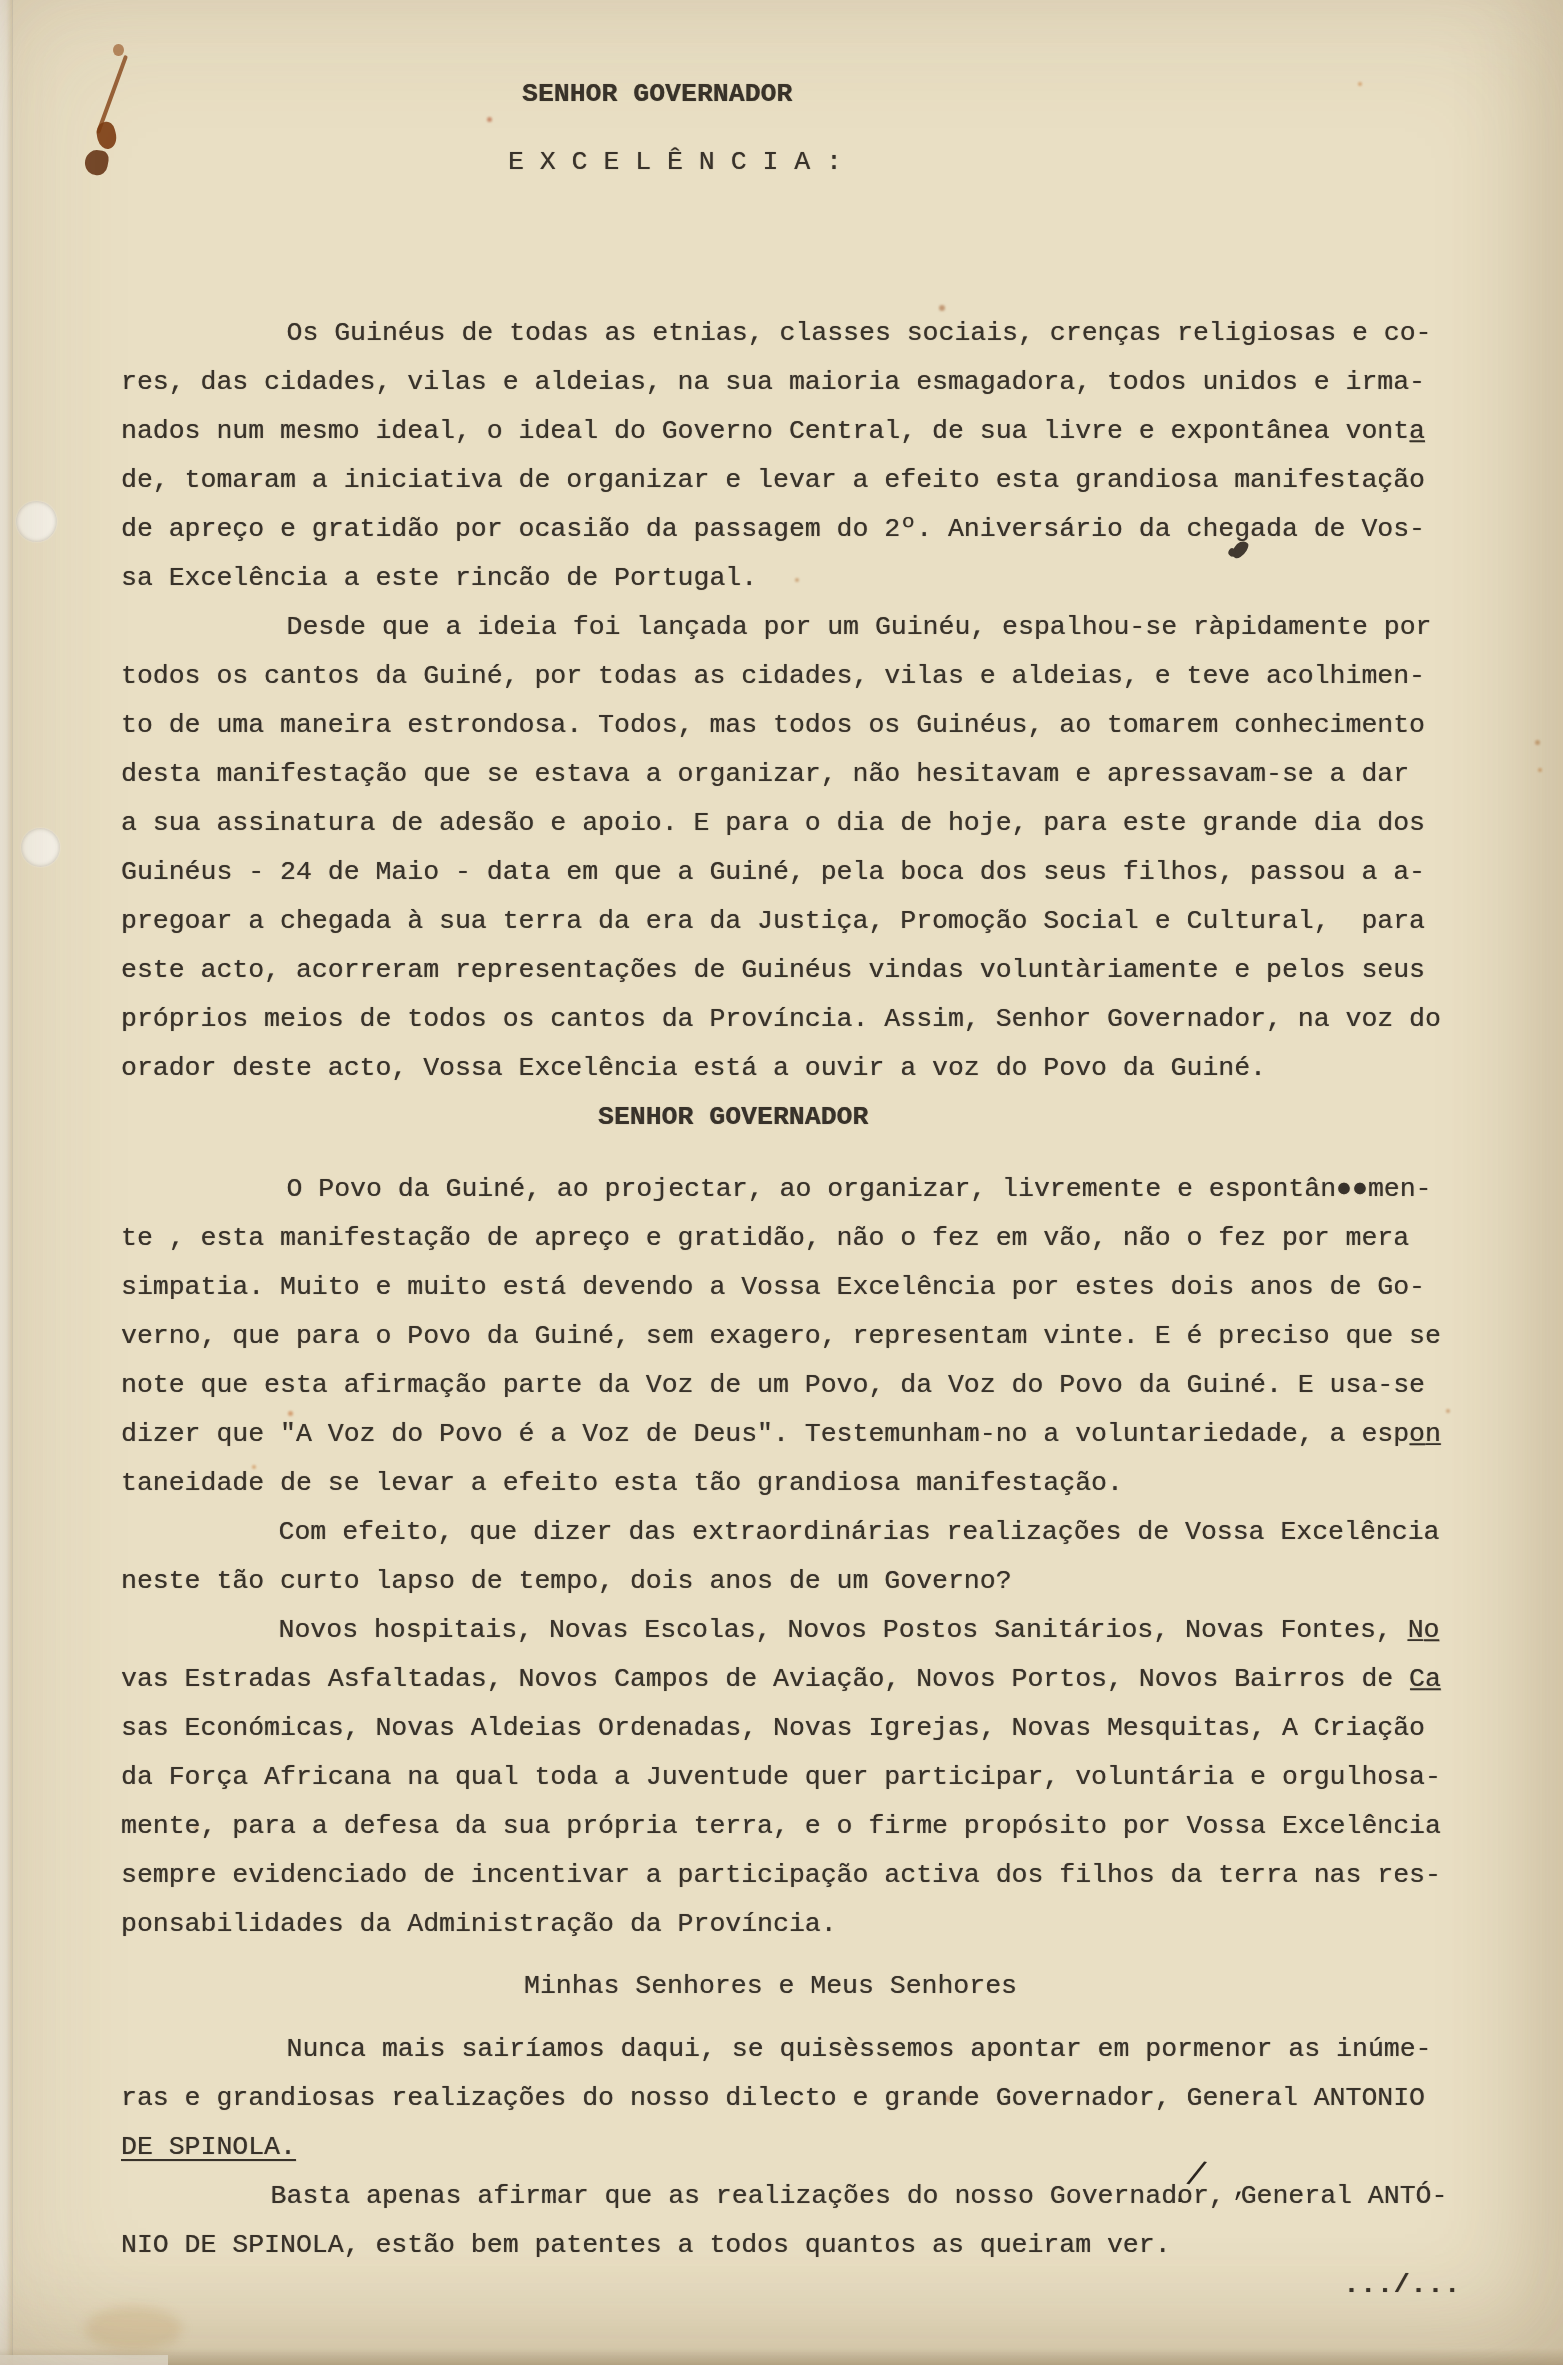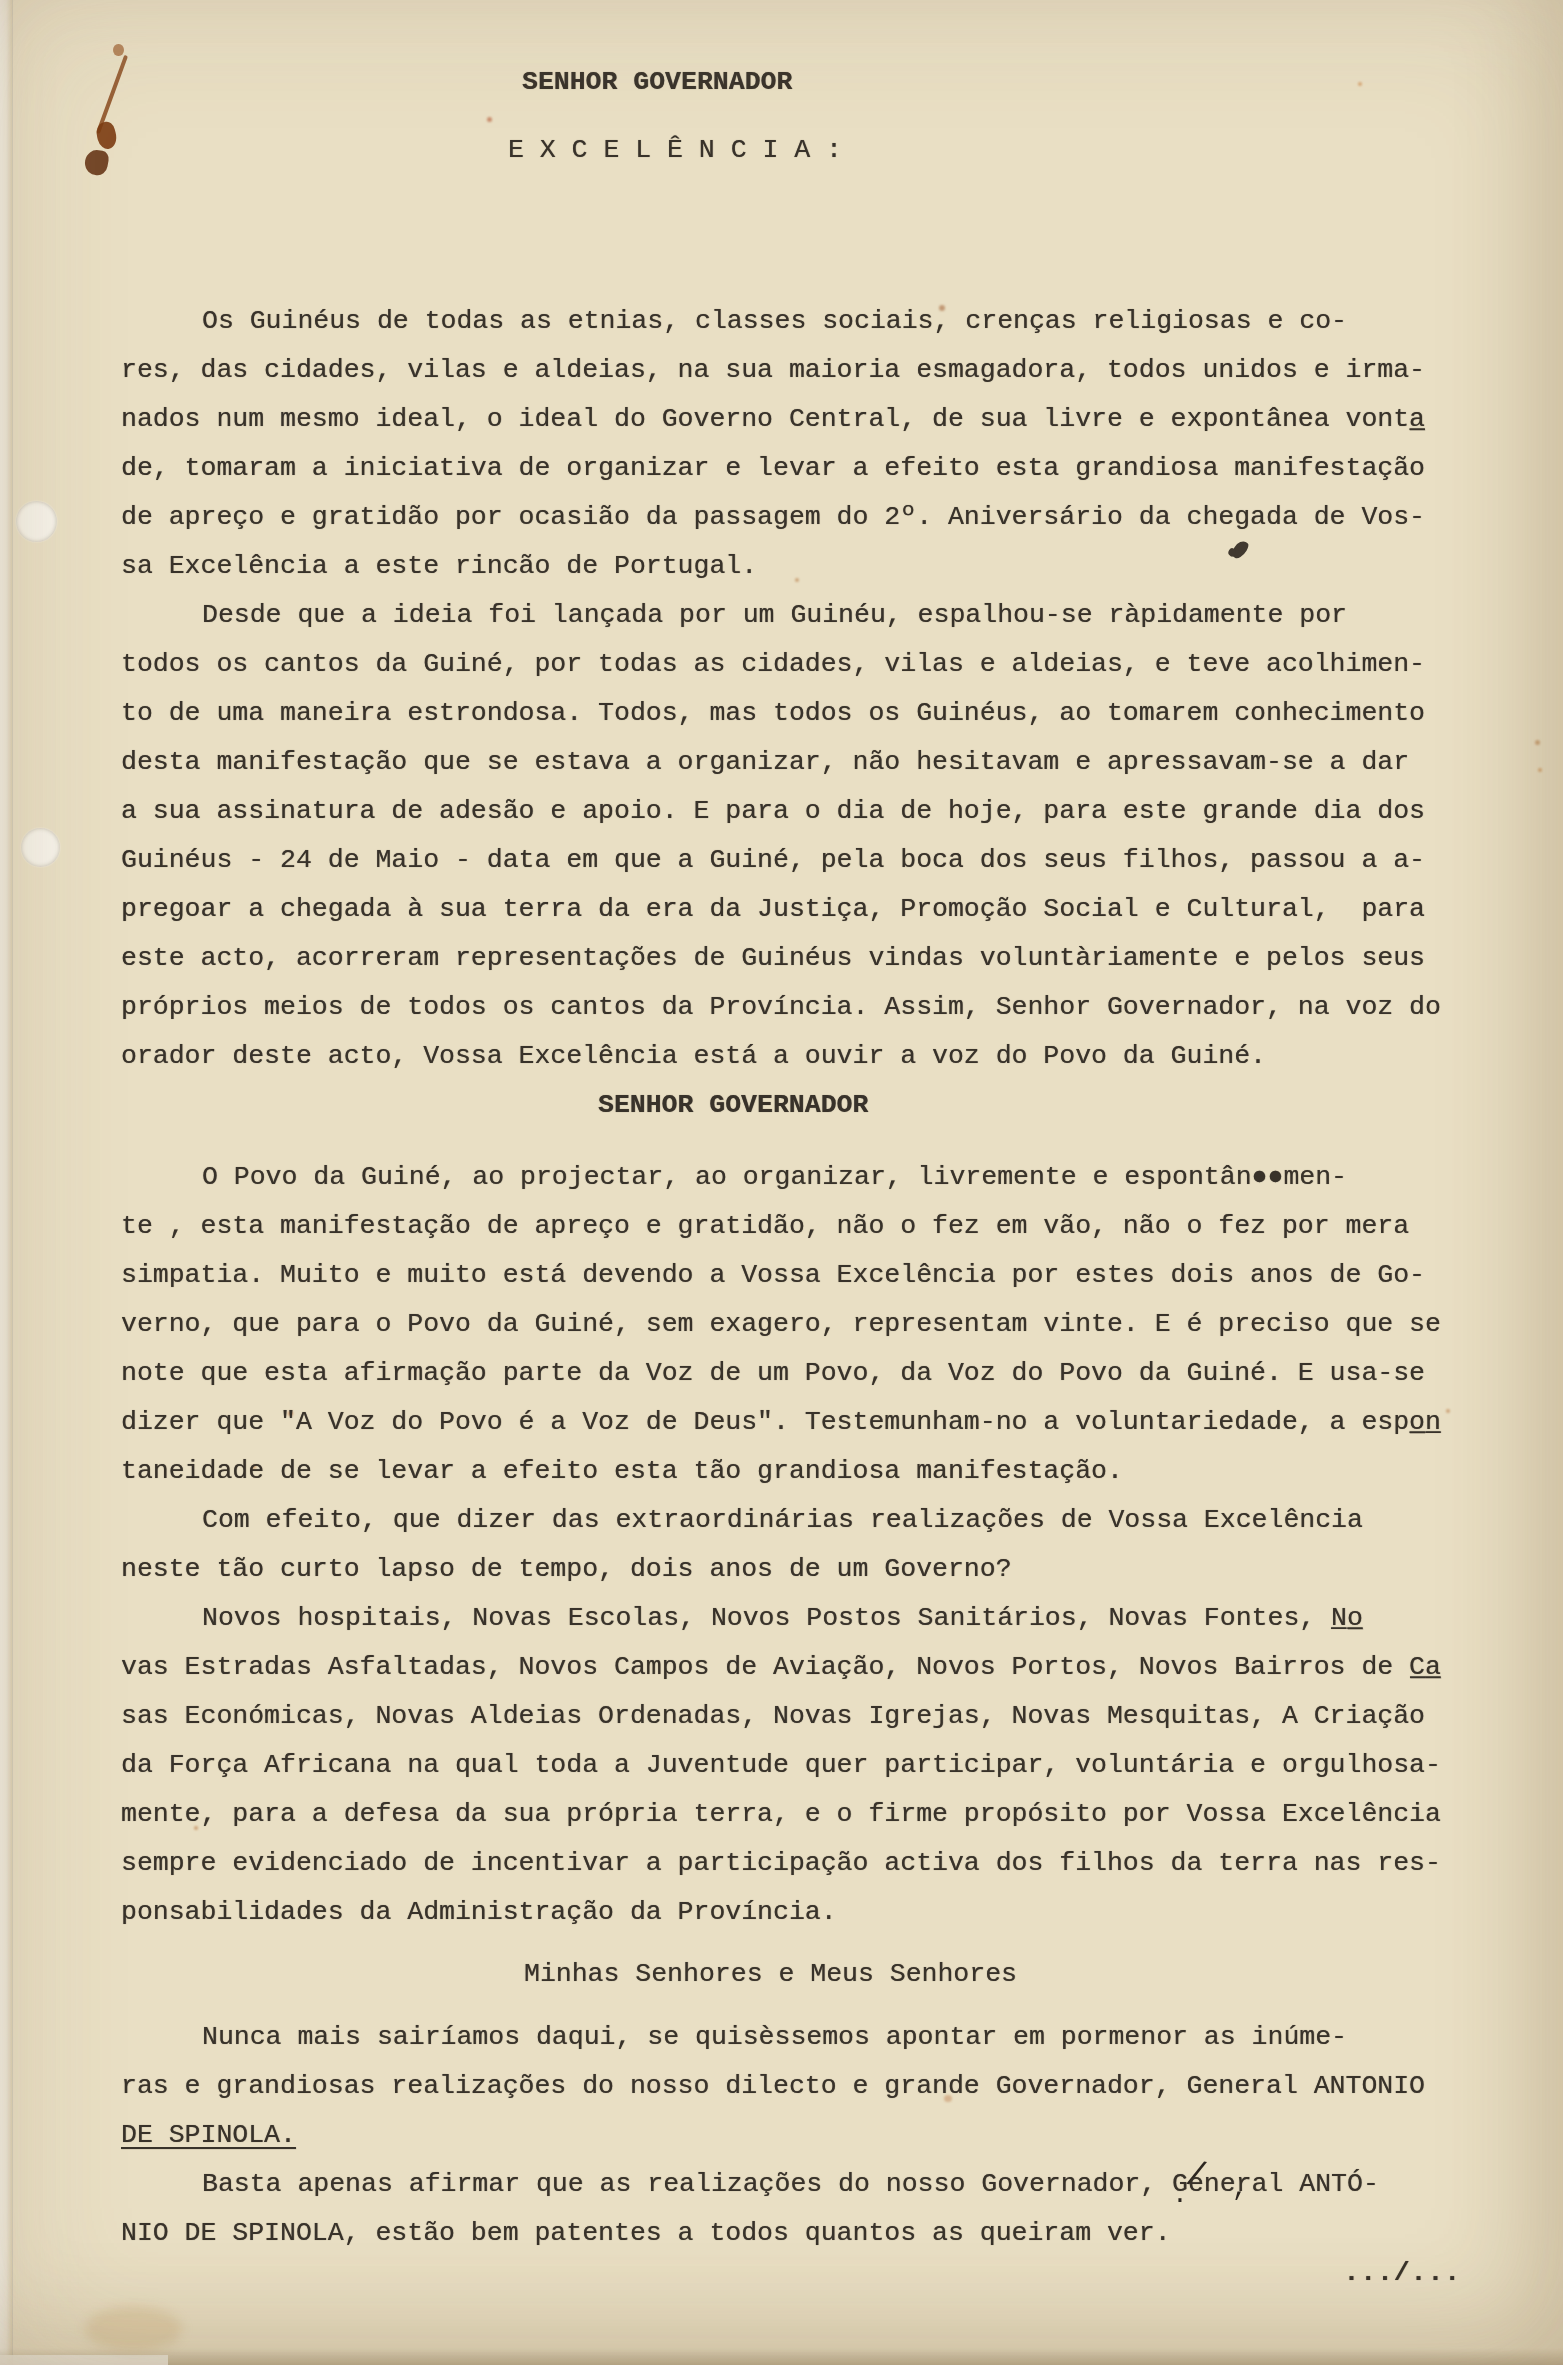--- a/index.html
+++ b/index.html
@@ -25,34 +25,34 @@
   
   .edge-left{position:absolute;left:0;top:0;width:12.4px;height:100%;
     background:linear-gradient(90deg,#f9f7f0 0px,#f2eee1 6.2px,#d9cdae 12.4px);
     border-right:0.9px solid rgba(130,112,74,.35);opacity:.9;}
   .edge-bottom{position:absolute;left:0;bottom:0;width:100%;height:17.7px;
     background:linear-gradient(0deg,rgba(120,100,64,.38),rgba(120,100,64,0));}
   .corner-sliver{position:absolute;left:0;bottom:0;width:168px;height:10.6px;background:#f4f1e7;opacity:.85;}
 
   
   .content{
-    position:absolute;left:121px;top:0;width:1395px;padding-top:58px;
+    position:absolute;left:121px;top:12px;width:1395px;padding-top:58px;
     font-family:"Liberation Mono","DejaVu Sans Mono",monospace;
     font-size:26.5px;line-height:49px;
     color:#38322a;
     text-shadow:0 0 0.9px rgba(54,47,38,.55), 0.4px 0.4px 0 rgba(54,47,38,.25);
     white-space:pre;
   }
   .b-title{font-weight:bold;margin-left:401px;}
   .b-salutation{font-weight:normal;margin:19.4px 0 122px 387px;}
   .b-heading{font-weight:bold;margin:0 0 23px 477px;}
   .b-heading2{margin:12.4px 0 14px 403px;}
   .b-continuation{font-weight:bold;text-align:right;padding-right:55px;margin-top:-8.8px;letter-spacing:0.9px;}
   .tline{height:49px;}
-  .tline.first{padding-left:81px;}
+  .tline.first{padding-left:81px;text-align:center;}
   .uline{text-decoration:underline;text-decoration-thickness:2.2px;text-underline-offset:5.3px;}
 
   
   .rust{position:absolute;left:78px;top:44px;width:79px;height:150px;filter:blur(0.4px);}
   .rust .r1{position:absolute;left:32px;top:8.8px;width:4.4px;height:83px;background:#8a4b20;border-radius:2.6px;transform:rotate(20deg);opacity:.85;}
   .rust .r2{position:absolute;left:19.4px;top:78px;width:19.4px;height:26.5px;background:#7c3c13;border-radius:55% 40% 60% 50%;transform:rotate(-15deg);opacity:.9;}
   .rust .r3{position:absolute;left:7px;top:106px;width:23px;height:25px;background:#5f2d0e;border-radius:60% 40% 50% 60%;transform:rotate(10deg);opacity:.85;}
   .rust .r4{position:absolute;left:35px;top:0;width:10.6px;height:12.4px;background:#a46a3c;border-radius:50%;opacity:.8;}
 
   .hole{position:absolute;border-radius:50%;background:#f8f5ec;box-shadow:inset 0 0 4.4px rgba(90,75,45,.35), 0 0 1.8px rgba(255,255,255,.6);}

